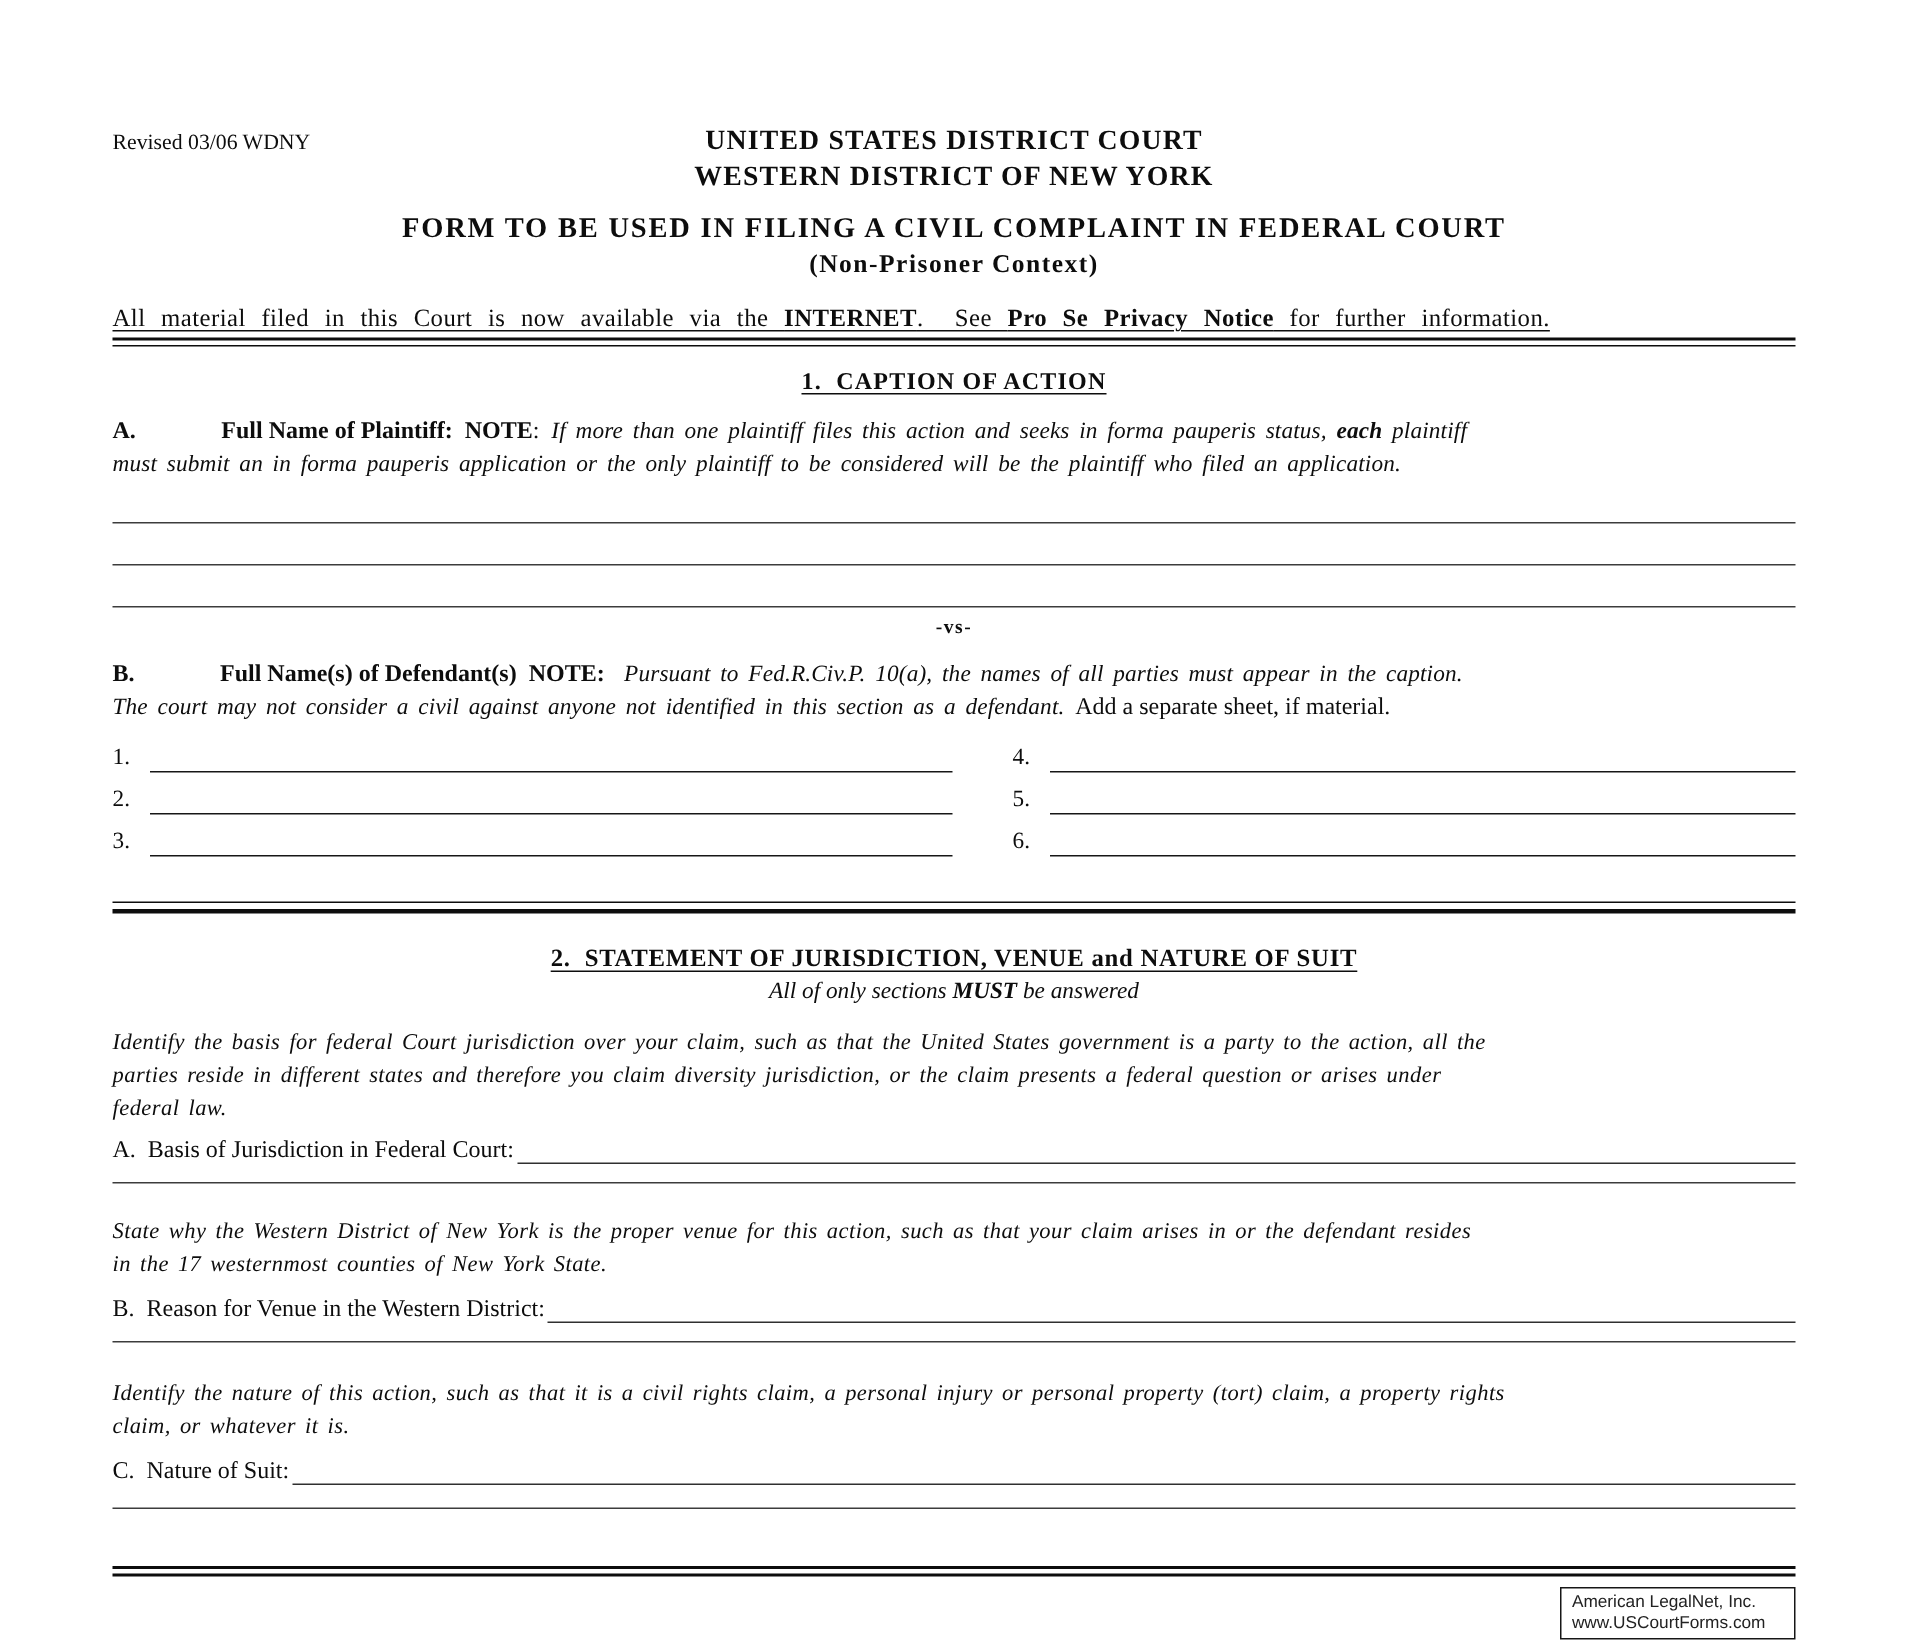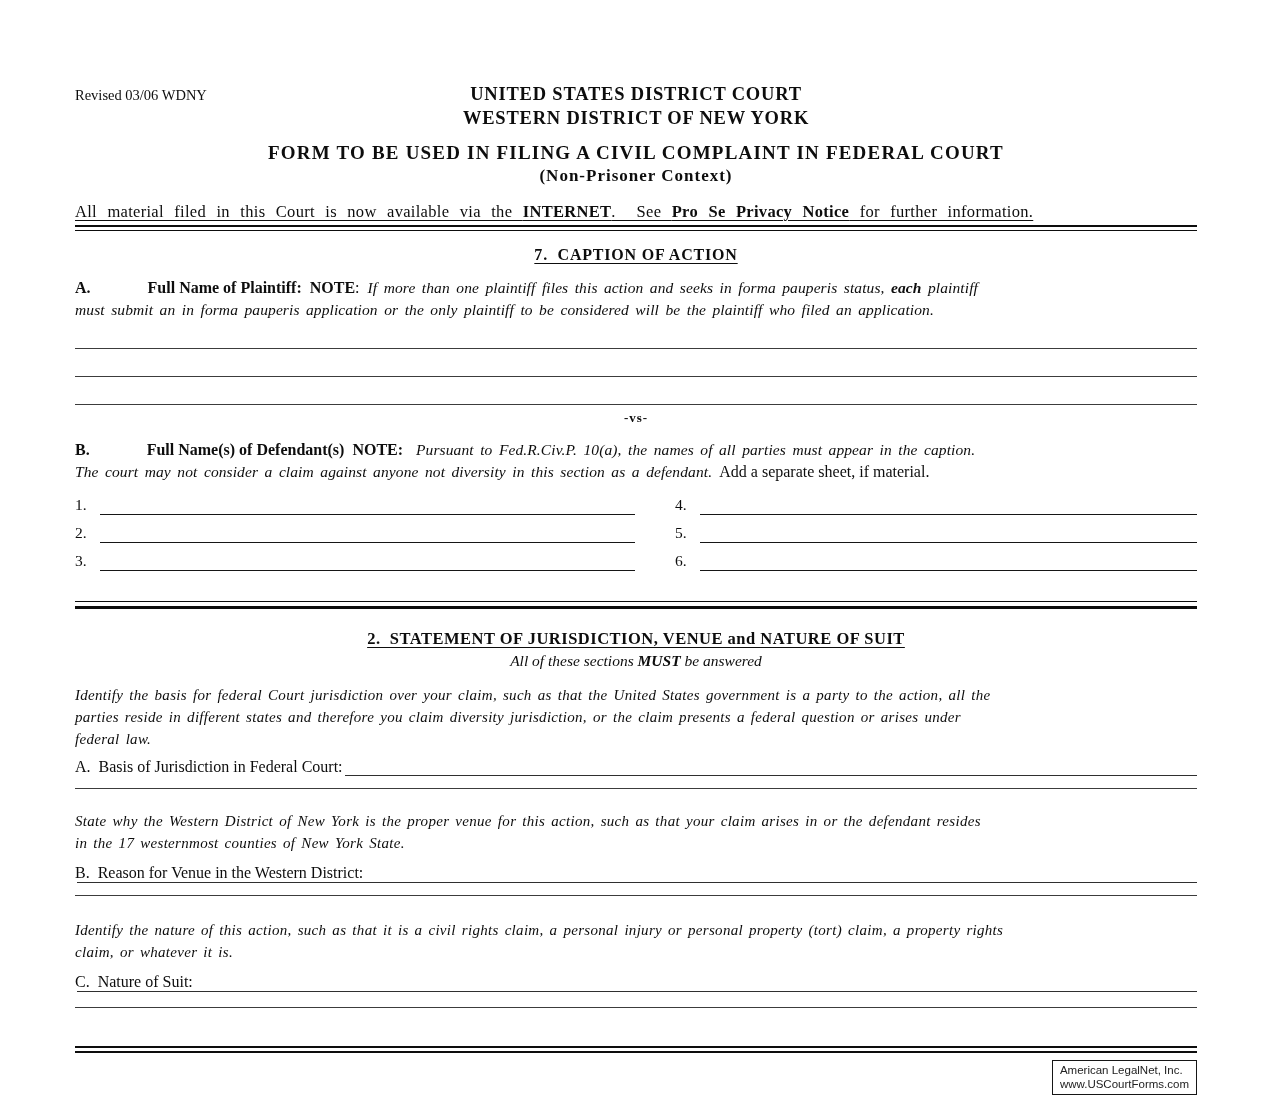--- a/index.html
+++ b/index.html
@@ -50,32 +50,32 @@
   .def-grid { display:grid; grid-template-columns:560px 522px; column-gap:40px; margin-top:8px; font-size:15.5px; }
   .def-cell { display:flex; height:28px; }
   .dnum { width:25px; padding-top:5px; }
   .dline { flex:1; height:23px; border-bottom:1.4px solid #161616; }
 
   .note-para { margin-top:14px; font-style:italic; font-size:15px; line-height:22px; word-spacing:2px; letter-spacing:0.3px; }
   .venue-para { margin-top:21px; }
   .nature-para { margin-top:23px; }
 
   .field-row { display:flex; margin-top:8px; font-size:16px;justify-content:flex-end; }
-  .field-row.mt10 { margin-top:10px;flex-direction:column; }
+  .field-row.mt10 { margin-top:10px; }
   .fline { flex:1; border-bottom:1.5px solid #2f2f2f; margin-left:2px; }
 
   .cont-line { border-bottom:1.5px solid #3c3c3c; }
   .cont-a { height:12px; }
   .cont-b { height:12px; }
   .cont-c { height:15px; }
 
   .footer { display:flex; justify-content:flex-end; margin-top:7px; }
   .vendor-box {
     border:1.5px solid #161616;
-    padding:2px 7px 3px 7px;
+    padding:2px 19px 3px 7px;
     font-family:"Liberation Sans", sans-serif;
     font-size:11.5px; line-height:14px;
     color:#222;
   }
 </style>
 </head>
 <body>
 
 <div class="page">
 
@@ -88,38 +88,38 @@
   </div>
 
   <div class="form-title">
     <div class="ft1" data-bind="header.form_title">FORM TO BE USED IN FILING A CIVIL COMPLAINT IN FEDERAL COURT</div>
     <div class="ft2" data-bind="header.form_subtitle">(Non-Prisoner Context)</div>
   </div>
 
   <div class="notice"><span class="u"><span data-bind="notice.part1">All material filed in this Court is now available via the </span><b data-bind="notice.bold1">INTERNET</b><span data-bind="notice.part2">.  See </span><b data-bind="notice.bold2">Pro Se Privacy Notice</b><span data-bind="notice.part3"> for further information.</span></span></div>
   <div class="rule rule1"></div>
 
-  <div class="sec-head"><span class="u" data-bind="section1.title">7.  CAPTION OF ACTION</span></div>
+  <div class="sec-head"><span class="u" data-bind="section1.title">1.  CAPTION OF ACTION</span></div>
 
   <div class="para">
     <div><b data-bind="section1.plaintiff.letter">A.</b><span class="tab"></span><b data-bind="section1.plaintiff.label">Full Name of Plaintiff:  NOTE</b><span class="roman-seg" data-bind="section1.plaintiff.colon">:  </span><i data-bind="section1.plaintiff.note_l1a">If more than one plaintiff files this action and seeks in forma pauperis status, </i><b><i data-bind="section1.plaintiff.note_l1b">each</i></b><i data-bind="section1.plaintiff.note_l1c"> plaintiff</i></div>
     <div><i data-bind="section1.plaintiff.note_l2">must submit an in forma pauperis application or the only plaintiff to be considered will be the plaintiff who filed an application.</i></div>
   </div>
 
   <div class="write-lines">
     <div class="wline"></div>
     <div class="wline"></div>
     <div class="wline"></div>
   </div>
 
   <div class="vs" data-bind="section1.vs">-vs-</div>
 
   <div class="para">
     <div><b data-bind="section1.defendant.letter">B.</b><span class="tab"></span><b data-bind="section1.defendant.label">Full Name(s) of Defendant(s)  NOTE:</b><i data-bind="section1.defendant.note_l1">  Pursuant to Fed.R.Civ.P. 10(a), the names of all parties must appear in the caption.</i></div>
-    <div><i data-bind="section1.defendant.note_l2_italic">The court may not consider a claim against anyone not diversity in this section as a defendant.</i><span class="roman-seg" data-bind="section1.defendant.note_l2_roman">  Add a separate sheet, if material.</span></div>
+    <div><i data-bind="section1.defendant.note_l2_italic">The court may not consider a civil against anyone not identified in this section as a defendant.</i><span class="roman-seg" data-bind="section1.defendant.note_l2_roman">  Add a separate sheet, if material.</span></div>
   </div>
 
   <div class="def-grid">
     <div class="def-cell">
         <span class="dnum" data-bind="section1.defendant.numbers.0">1.</span>
         <span class="dline"></span>
       </div>
     <div class="def-cell">
         <span class="dnum" data-bind="section1.defendant.numbers.3">4.</span>
         <span class="dline"></span>
@@ -138,21 +138,21 @@
       </div>
     <div class="def-cell">
         <span class="dnum" data-bind="section1.defendant.numbers.5">6.</span>
         <span class="dline"></span>
       </div>
   </div>
 
   <div class="rule rule2"></div>
 
   <div class="sec-head2"><span class="u" data-bind="section2.title">2.  STATEMENT OF JURISDICTION, VENUE and NATURE OF SUIT</span></div>
-  <div class="sec2-sub"><span data-bind="section2.subtitle_a">All of these sections </span><b data-bind="section2.subtitle_b">MUST</b><span data-bind="section2.subtitle_c"> be answered</span></div>
+  <div class="sec2-sub"><span data-bind="section2.subtitle_a">All of only sections </span><b data-bind="section2.subtitle_b">MUST</b><span data-bind="section2.subtitle_c"> be answered</span></div>
 
   <div class="note-para">
     <div data-bind="section2.jurisdiction_note_l1">Identify the basis for federal Court jurisdiction over your claim, such as that the United States government is a party to the action, all the</div>
     <div data-bind="section2.jurisdiction_note_l2">parties reside in different states and therefore you claim diversity jurisdiction, or the claim presents a federal question or arises under</div>
     <div data-bind="section2.jurisdiction_note_l3">federal law.</div>
   </div>
 
   <div class="field-row">
     <span data-bind="section2.field_a_label">A.  Basis of Jurisdiction in Federal Court:</span>
     <span class="fline"></span>

